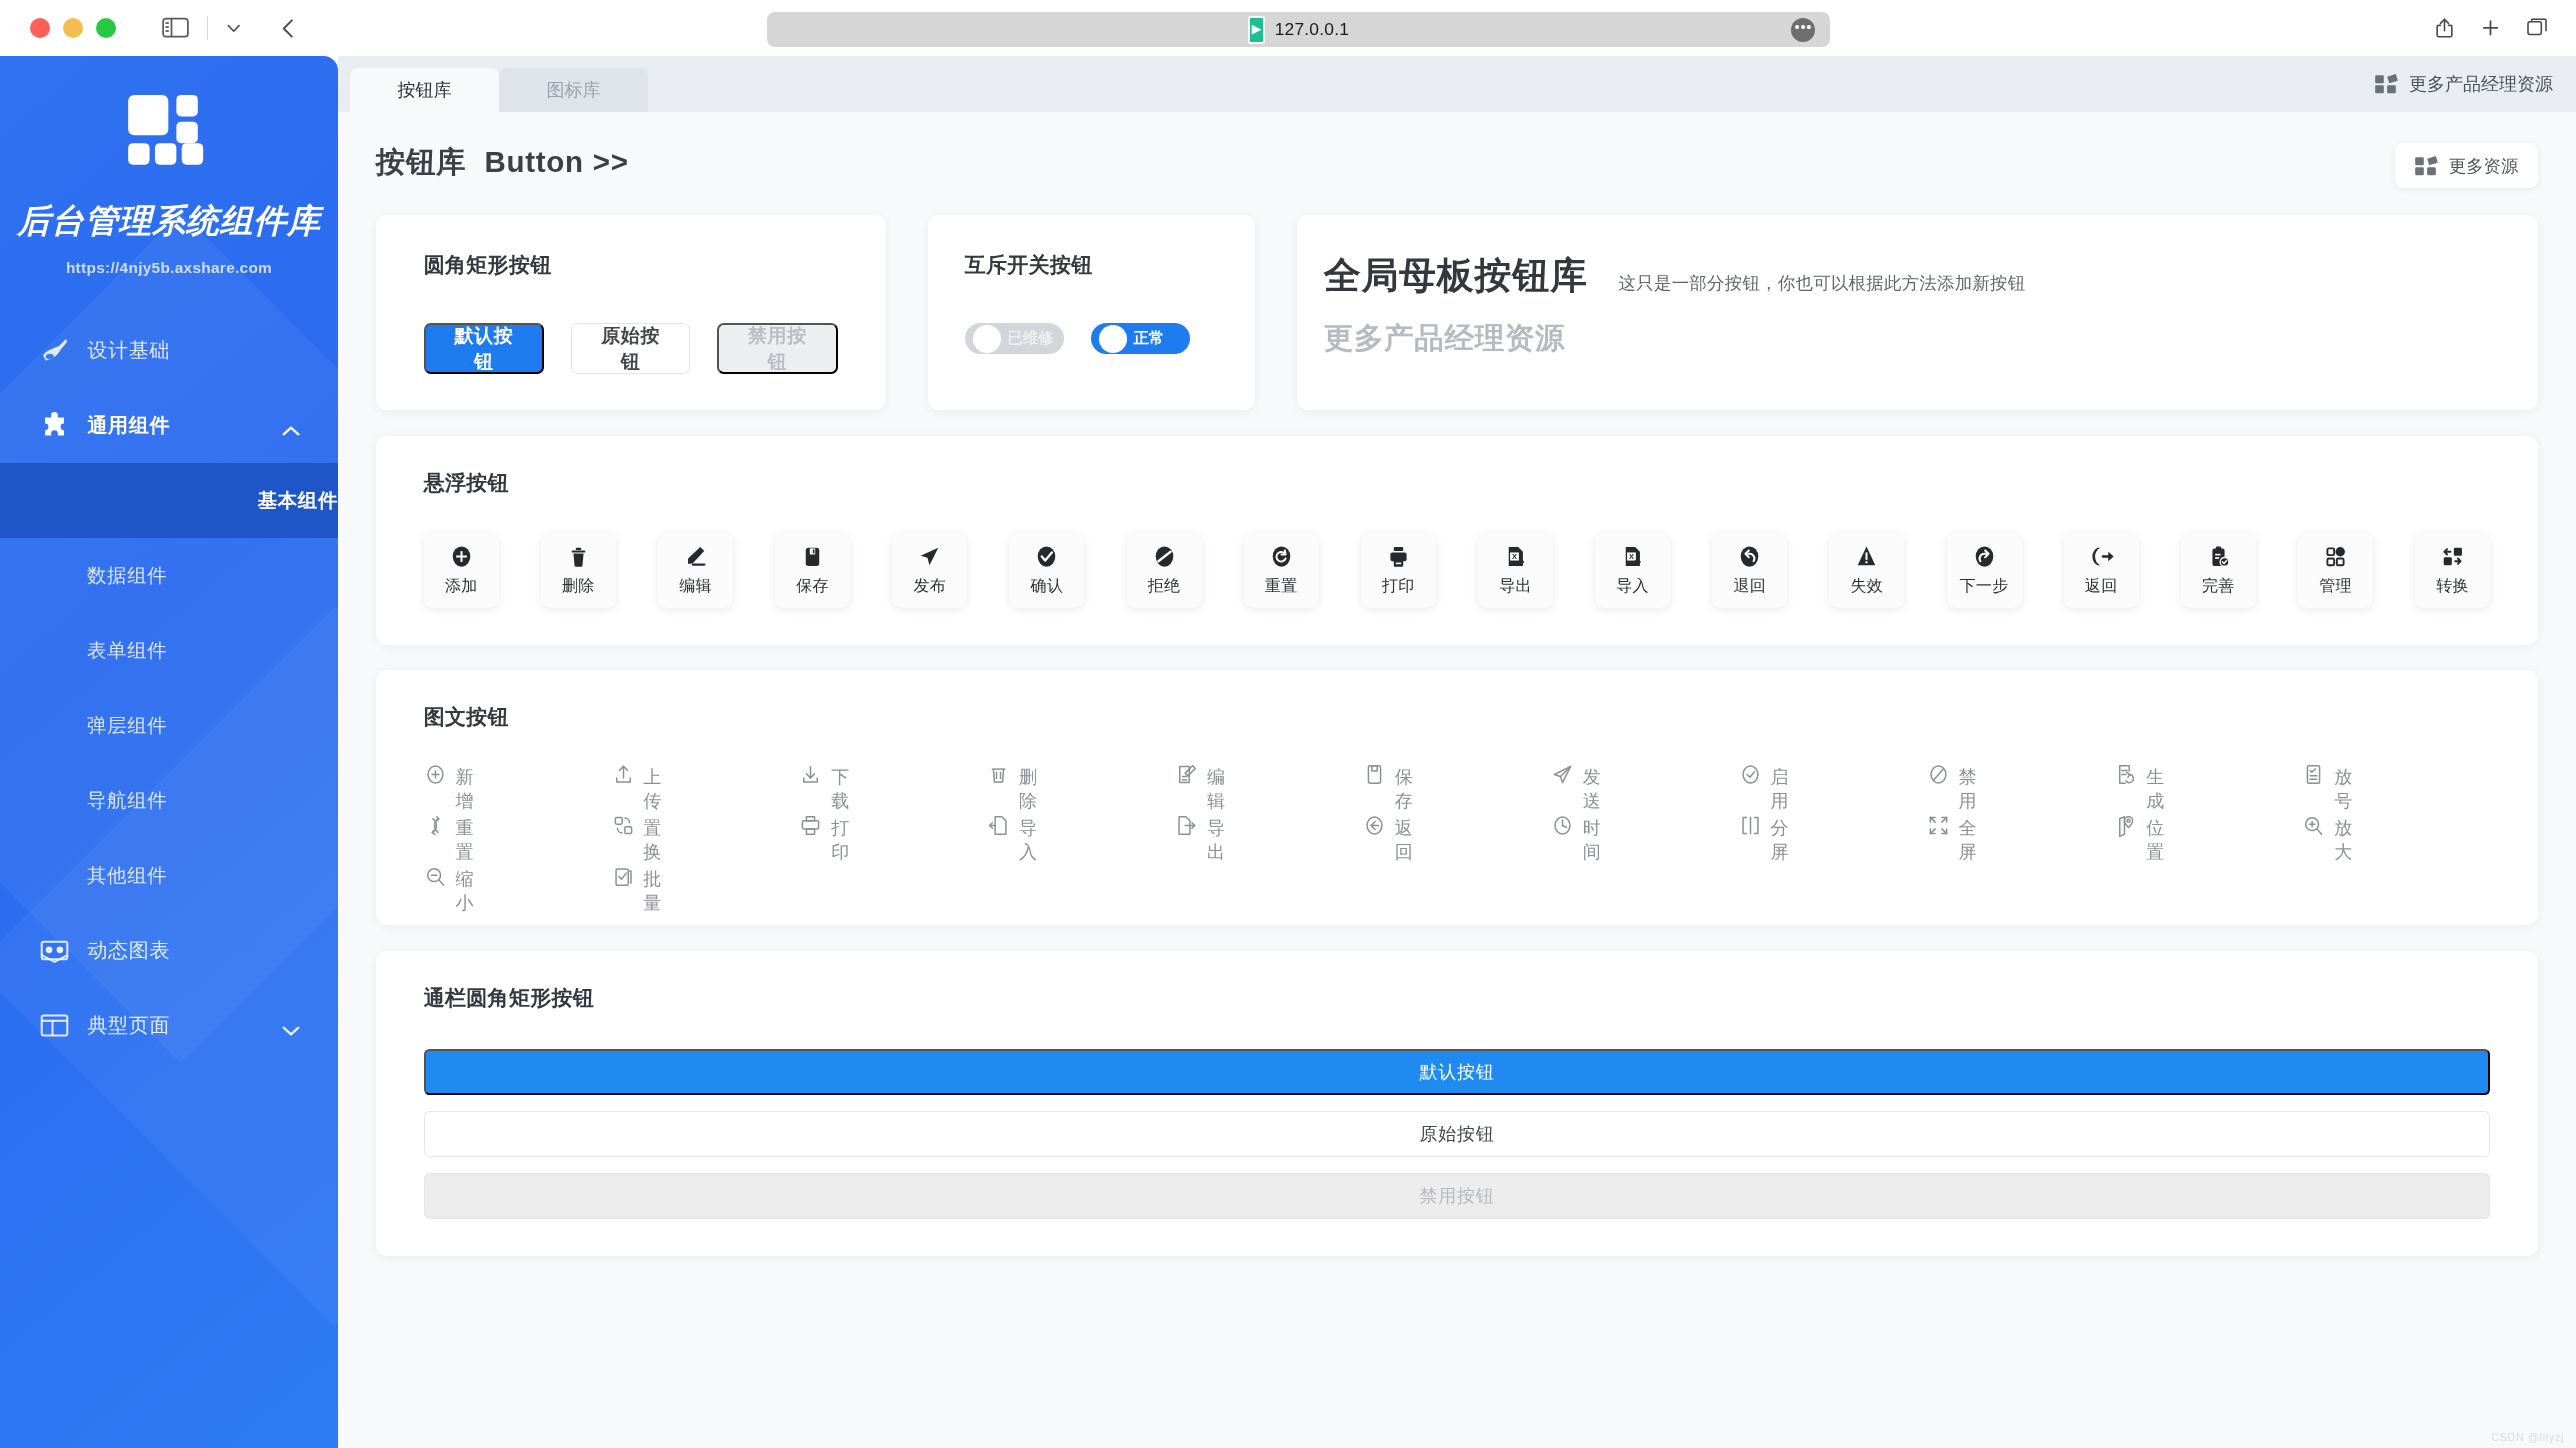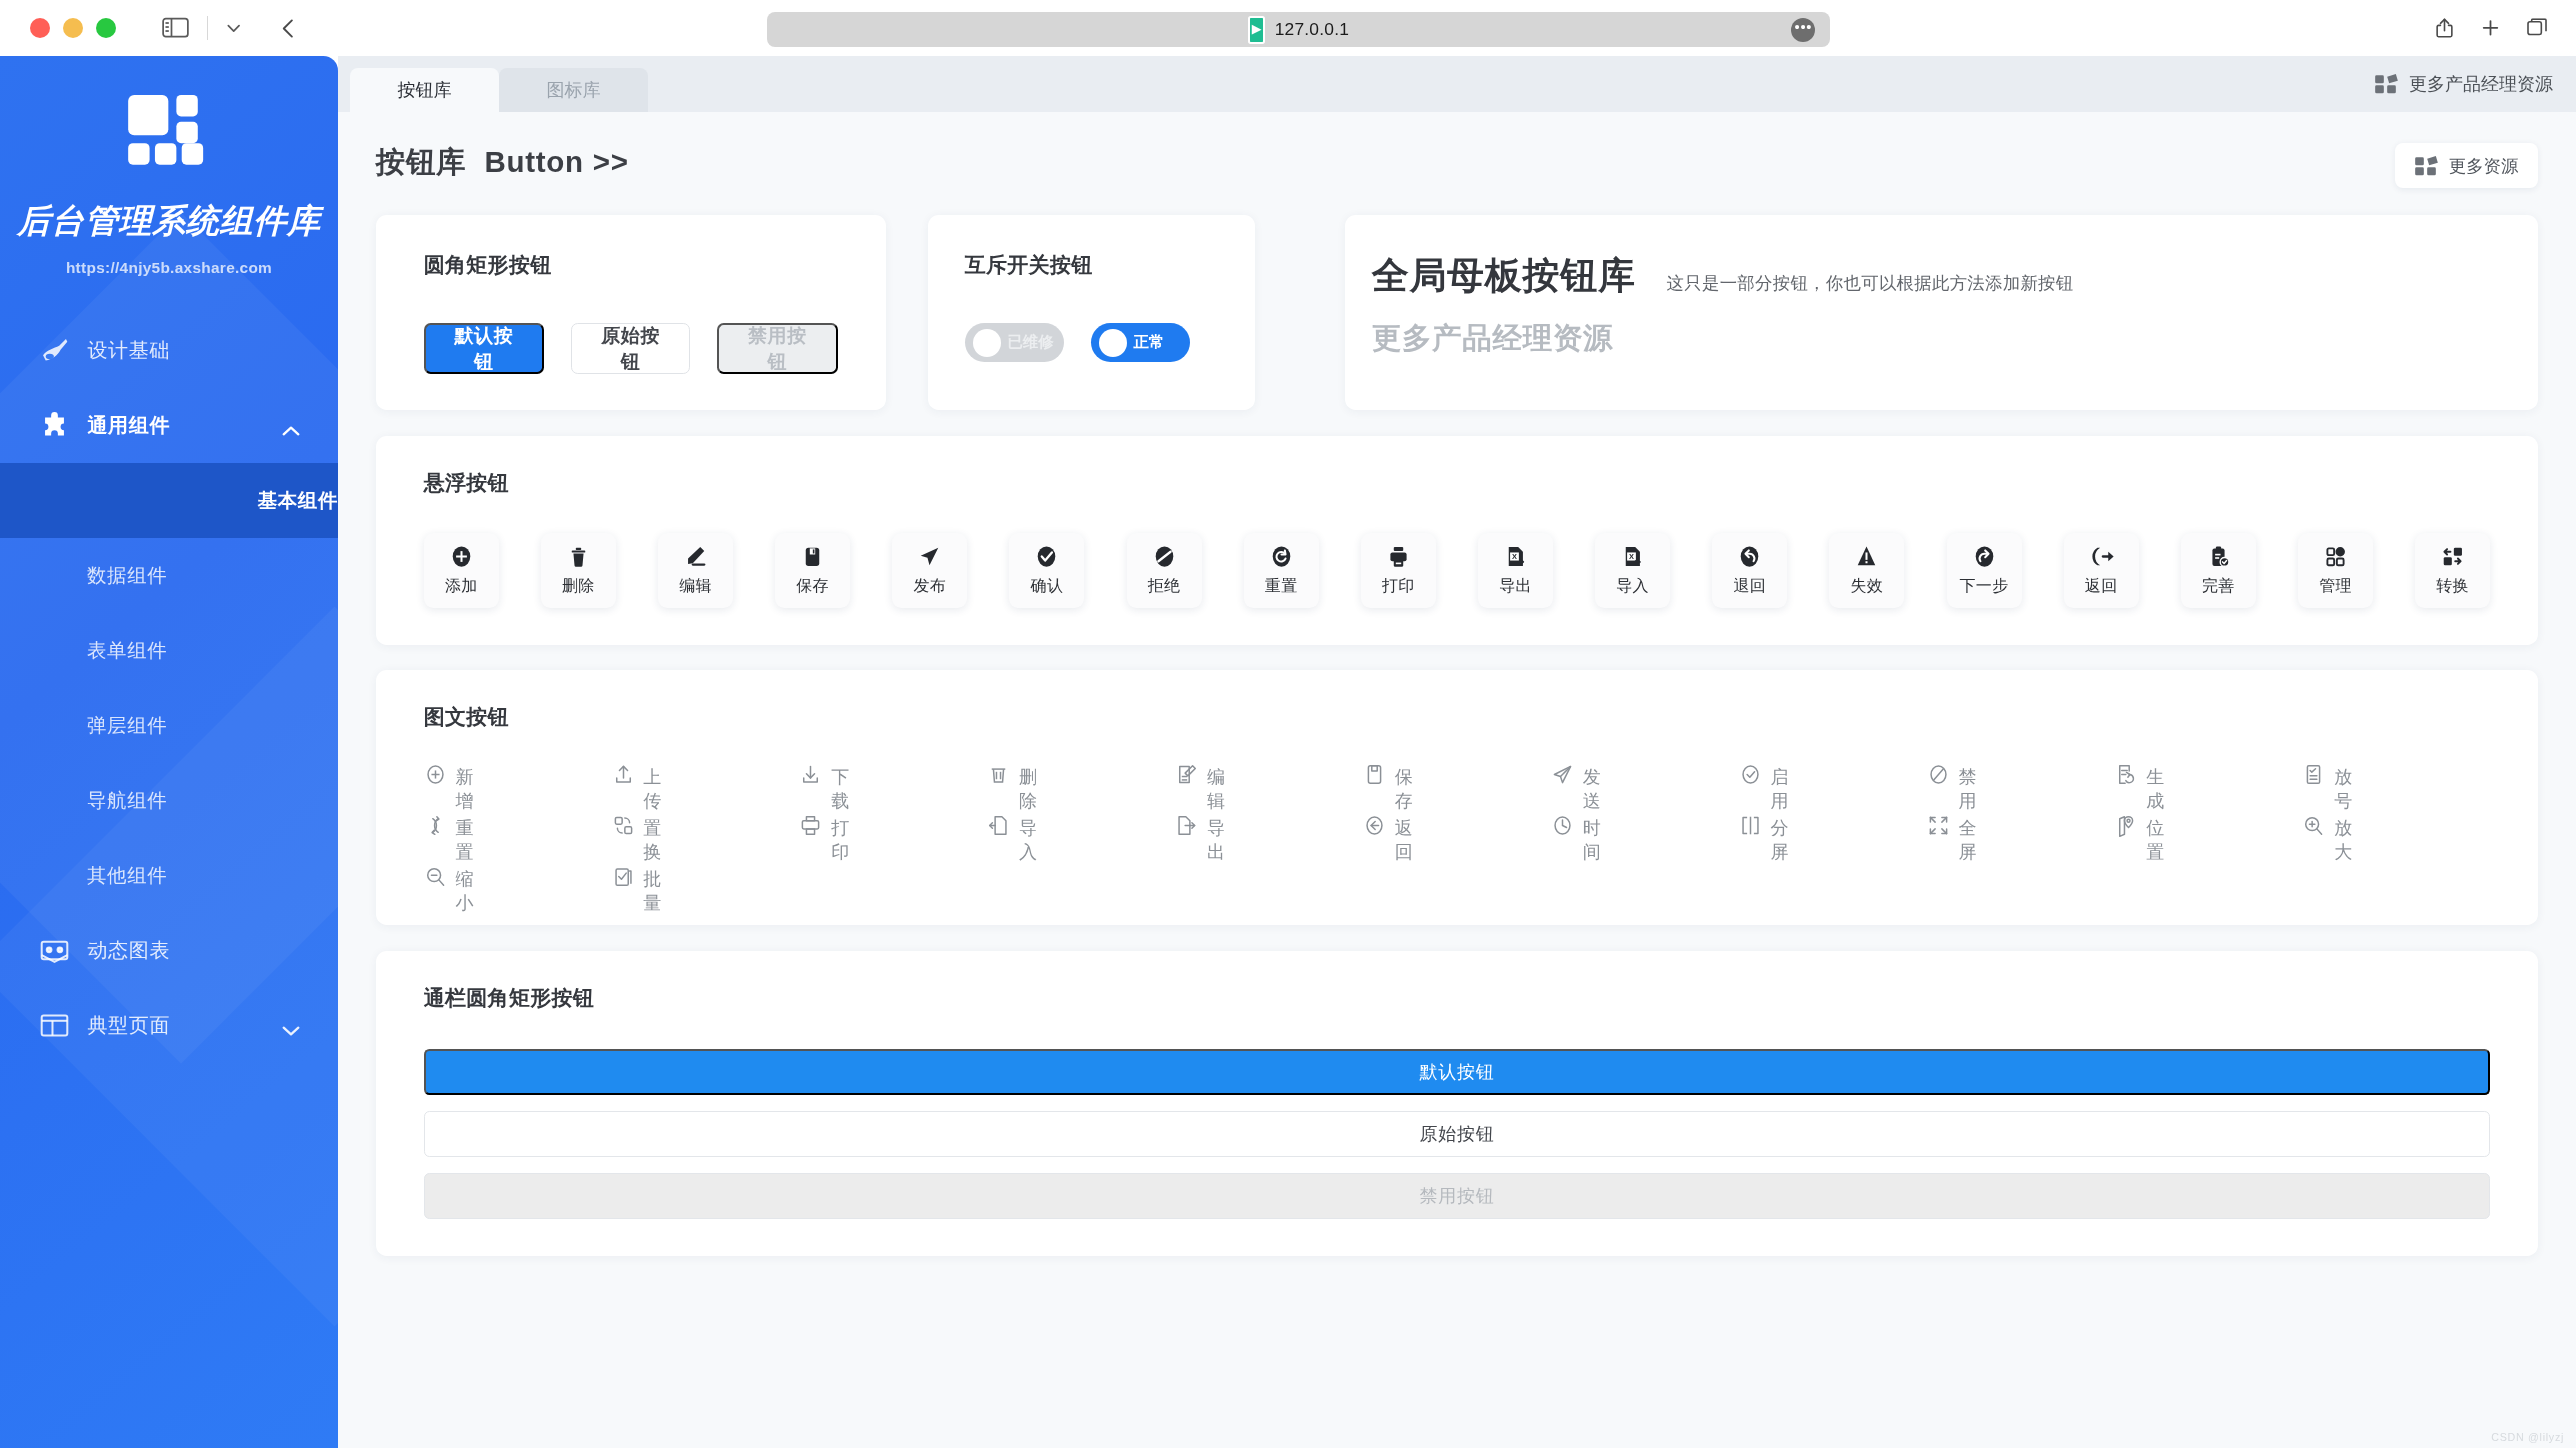--- a/index.html
+++ b/index.html
@@ -160,36 +160,36 @@
   .card {
     background: #ffffff; border-radius: 10.7px;
     box-shadow: 0 1.3px 9.4px rgba(30,50,90,.055);
   }
   .card-title {
     font-size: 21px; color: #35383e; font-weight: 700; letter-spacing: 0.3px;
   }
 
   .card-rounded { width: 510px; padding: 36px 48px; }
   .card-toggle  { width: 327px; padding: 36px 37px; }
-  .card-master  { flex: 1; padding: 36px 27px; margin-left: 48px; }
+  .card-master  { flex: 1; padding: 36px 27px; }
 
   .btn-row { display: flex; gap: 27px; margin-top: 44px; }
   .btn {
     height: 51px; min-width: 119px; padding: 0 20px;
     border-radius: 6.7px; font-size: 19px; font-weight: 700;
     display: flex; align-items: center; justify-content: center;
     letter-spacing: 0.7px;
   }
   .btn-primary { background: #1f7bf0; color: #ffffff; }
   .btn-default { background: #ffffff; color: #43464c; border: 1.3px solid #e0e3e7; }
   .btn-disabled { background: #eceef0; color: #b9bec4; }
 
   .switch-row { display: flex; gap: 27px; margin-top: 44px; }
   .switch {
-    height: 39px; width: 99px; border-radius: 19.4px;
+    height: 31px; width: 99px; border-radius: 19.4px;
     display: flex; align-items: center; padding: 0 8px; gap: 6.7px;
     font-size: 15.4px; font-weight: 700;
   }
   .switch .knob { width: 28px; height: 28px; border-radius: 50%; background: #ffffff; flex: 0 0 28px; }
   .switch.off { background: #d2d5d9; color: #eceef0; }
   .switch.on  { background: #1f7bf0; color: #ffffff; }
 
   .master-head { display: flex; align-items: flex-end; gap: 31px; }
   .master-title { font-size: 37px; font-weight: 800; color: #34373d; letter-spacing: 0.7px; }
   .master-note { font-size: 17.4px; color: #62666c; padding-bottom: 6.7px; letter-spacing: 0.3px; }

